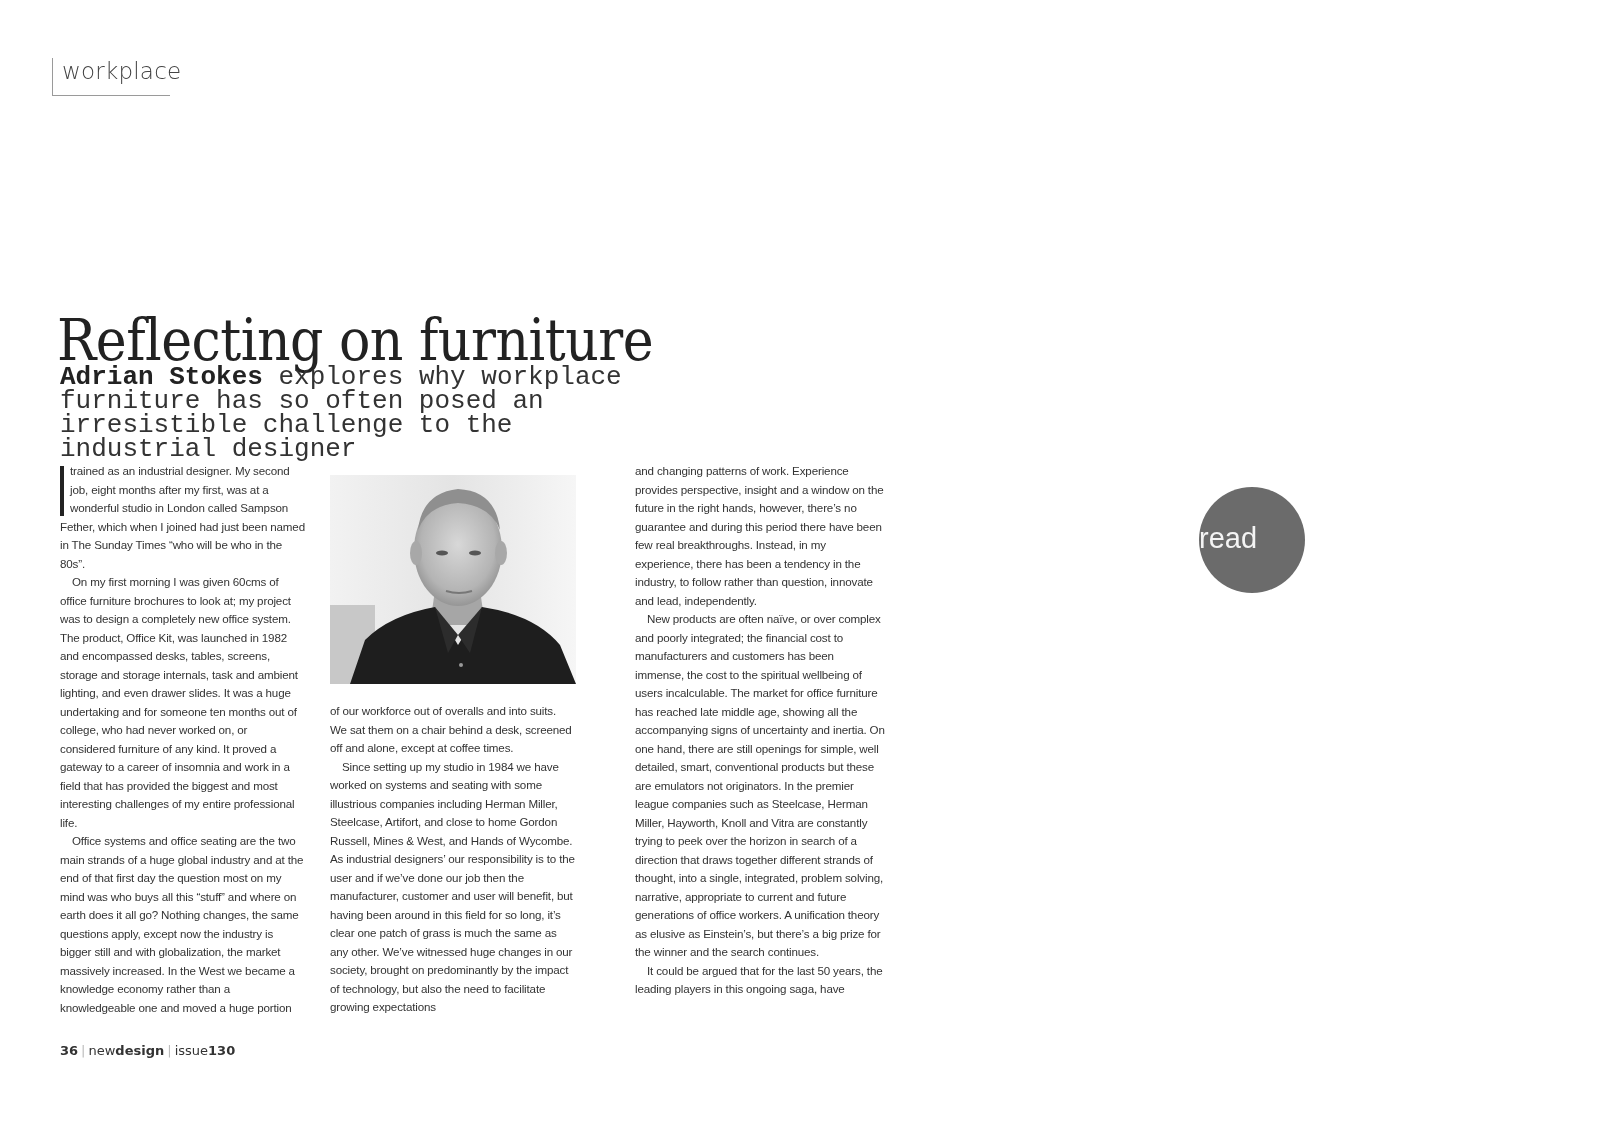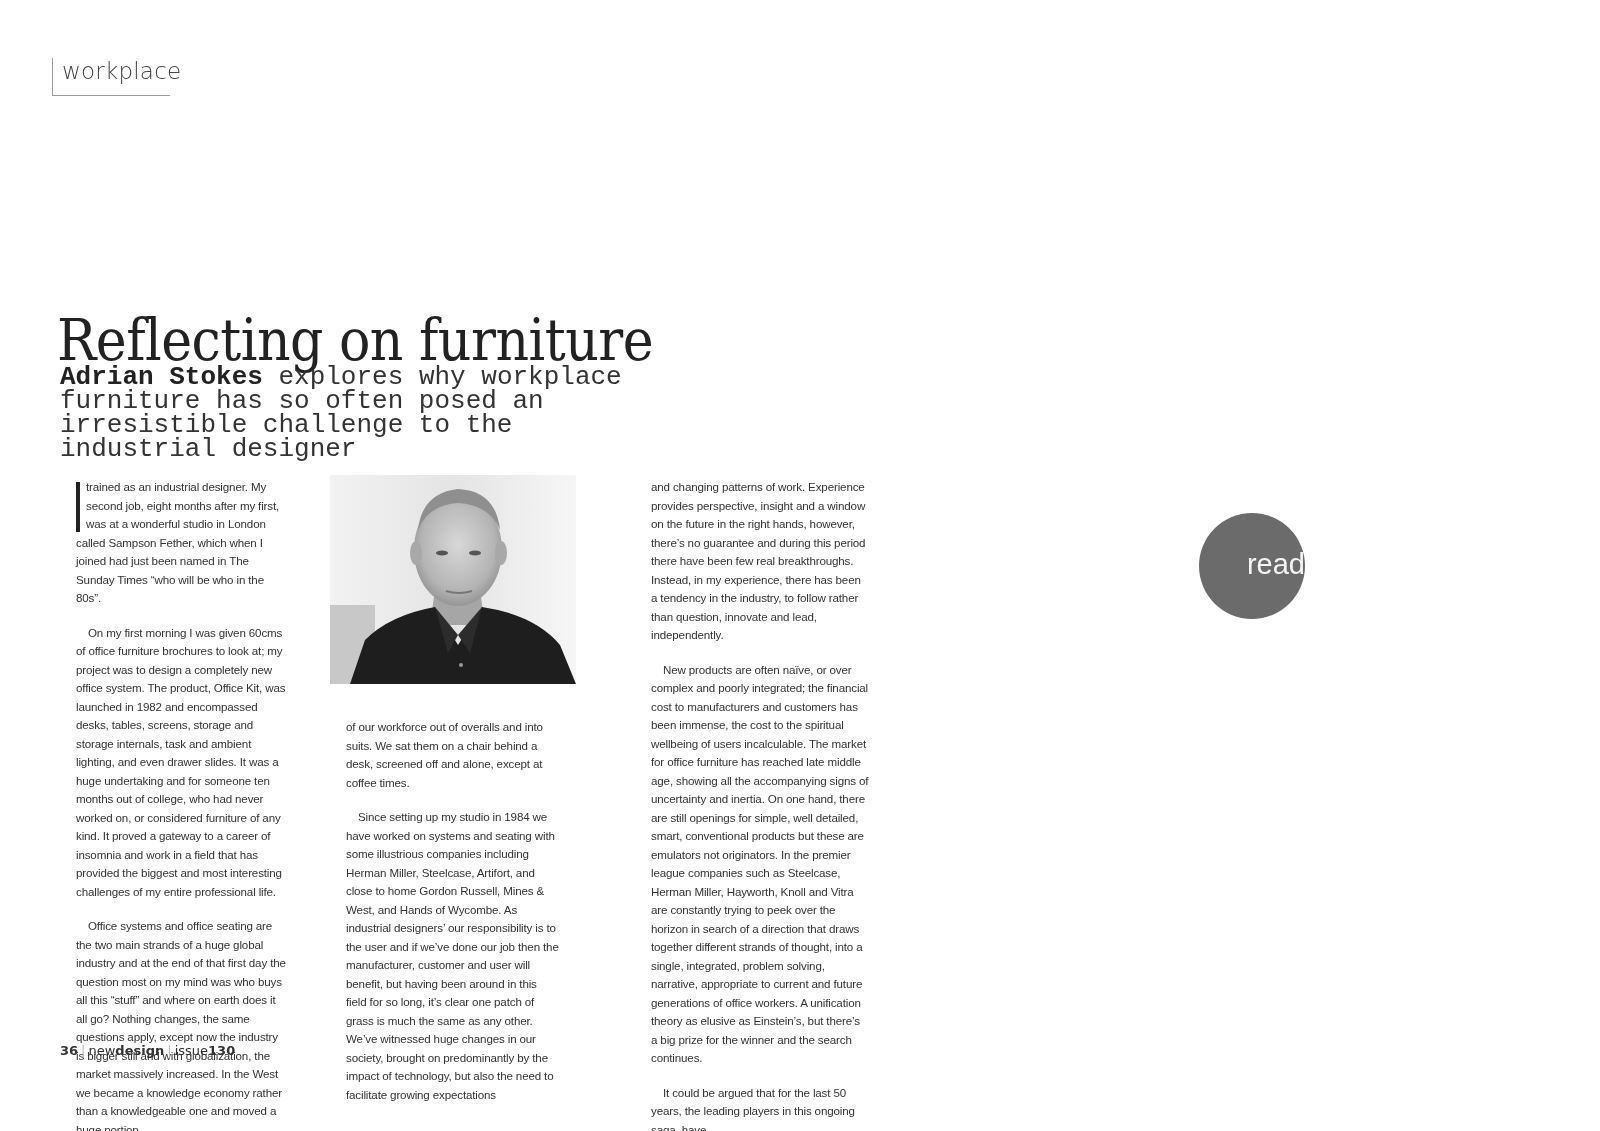--- a/index.html
+++ b/index.html
@@ -28,44 +28,44 @@
     position: absolute; left: 60px; top: 365px; width: 600px; margin: 0;
     font-family: Liberation Mono, monospace; font-size: 26px; line-height: 24px;
     color: #333;
   }
   .standfirst b { font-weight: bold; color: #222; }
   .col {
     position: absolute; top: 462px; width: 245px;
     font-family: "Liberation Sans", sans-serif; font-size: 11.6px;
     line-height: 18.5px; color: #333; letter-spacing: -0.15px;
   }
-  .col p { margin: 16px; text-indent: 12px; }
+  .col p { margin: 0; text-indent: 12px; }
   .col p.first { text-indent: 0; }
   .col1 { left: 60px; }
   .col2 { left: 330px; top: 702px; }
   .col3 { left: 635px; width: 250px; }
   .dropcap-bar {
     float: left; width: 4px; height: 50px; background: #222;
     margin: 4px 6px 0 0;
   }
   .photo {
     position: absolute; left: 330px; top: 475px; width: 246px; height: 209px;
     overflow: hidden; background: #ececec;
   }
   .folio {
     position: absolute; left: 60px; top: 1043px;
     font-family: "DejaVu Sans", sans-serif; font-size: 13px; color: #333;
   }
   .folio .num { font-weight: bold; }
   .folio .sep { color: #bbb; margin: 0 3px; }
   .folio .bold { font-weight: bold; }
   .read-button {
-    position: absolute; left: 1199px; top: 513px; width: 106px; height: 106px;
+    position: absolute; left: 1199px; top: 487px; width: 106px; height: 106px;
     border-radius: 50%; background: #6b6b6b; display: flex;
-    align-items: center; justify-content: flex-end; cursor: pointer;
+    align-items: center; justify-content: flex-start; cursor: pointer;
   }
   .read-button span {
     font-family: "Liberation Sans", sans-serif; font-size: 29px; color: #f4f4f4;
     margin-top: -4px;
   }
 </style>
 </head>
 <body>
 
 <div class="section-tag">

